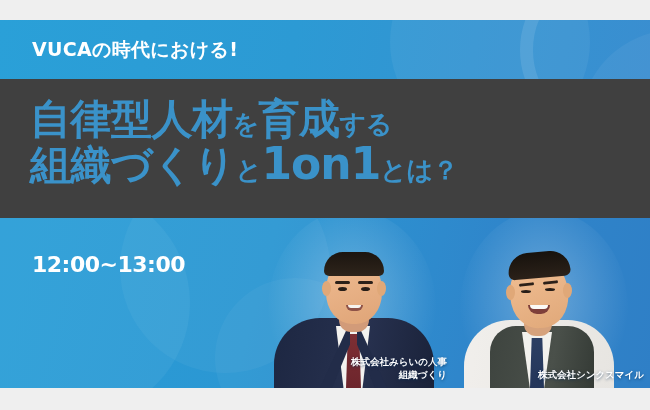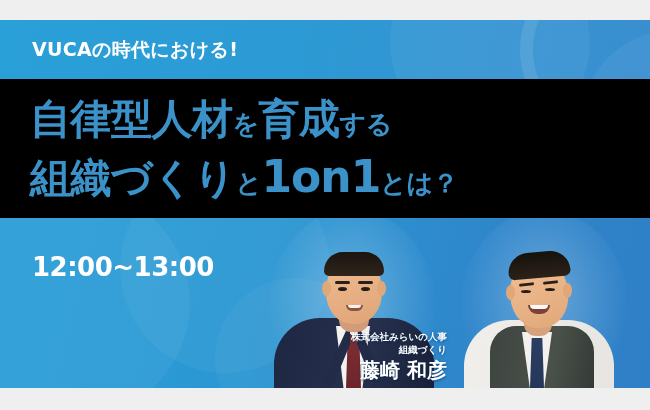--- a/index.html
+++ b/index.html
@@ -35,28 +35,28 @@
   }
   #kicker-text{
     position:absolute;left:32px;top:50%;transform:translateY(-50%);
     color:#ffffff;font-size:19px;font-weight:bold;letter-spacing:.3px;
     white-space:nowrap;
   }
 
   
   #title-block{
     position:absolute;left:0;top:59px;width:650px;height:139px;
-    background:#000000;
+    background:#404040;
   }
   .title-line{
     position:absolute;left:30px;white-space:nowrap;
     color:#3a92c9;font-weight:bold;line-height:1;
   }
   #title-line-1{top:20px;}
-  #title-line-2{top:76px;text-align:center;}
+  #title-line-2{top:63px;text-align:center;}
   .t-big{font-size:41px;letter-spacing:-.5px;}
   .t-small{font-size:26px;letter-spacing:-.5px;}
   .t-lat{font-size:44px;letter-spacing:-1px;}
 
   
   #bottom-panel{
     position:absolute;left:0;top:198px;width:650px;height:170px;
     background:linear-gradient(105deg,#2a9ed7 0%,#2b97d3 40%,#2f86cb 72%,#2f7fc6 100%);
     overflow:hidden;
   }
@@ -71,21 +71,21 @@
     color:#ffffff;font-size:38px;font-weight:bold;letter-spacing:-1px;line-height:1;
   }
   #day-badge{
     margin-left:4px;width:26px;height:26px;border-radius:50%;
     background:#ffffff;color:#2f8ecd;
     font-size:14px;font-weight:bold;
     display:flex;align-items:center;justify-content:center;
     align-self:flex-end;margin-bottom:2px;
   }
   #time-text{
-    margin-top:6px;color:#ffffff;font-size:26px;font-weight:bold;
+    margin-top:6px;color:#ffffff;font-size:22px;font-weight:bold;
     letter-spacing:-.5px;line-height:1;
   }
 
   
   .speaker{position:absolute;bottom:0;height:208px;}
   #speaker-1{left:250px;width:205px;}
   #speaker-2{left:450px;width:200px;}
 
   .photo{position:absolute;bottom:0;left:0;width:100%;height:100%;overflow:hidden;}
   .glow{
@@ -168,21 +168,20 @@
         <span class="p-brow" style="left:85px;bottom:104px;width:15px;height:3px;"></span>
         <span class="p-brow" style="left:108px;bottom:104px;width:15px;height:3px;"></span>
         <span class="p-eye" style="left:88px;bottom:97px;width:9px;height:4px;"></span>
         <span class="p-eye" style="left:111px;bottom:97px;width:9px;height:4px;"></span>
         <span class="p-mouth" style="left:96px;bottom:77px;width:17px;height:6px;"></span>
         <span class="p-teeth" style="left:98px;bottom:80px;width:13px;height:3px;"></span>
       </div>
       <div class="caption" id="caption-1">
         <div class="cap-company">株式会社みらいの人事</div>
         <div class="cap-role">組織づくり</div>
-        <div class="cap-name">藤崎 和彦</div>
       </div>
     </div>
 
     <div class="speaker" id="speaker-2">
       <div class="photo">
         <span class="glow" id="glow-2"></span>
 
         <span class="p-body" style="left:14px;width:150px;height:68px;background:linear-gradient(100deg,#f1efec,#e7e5e1);"></span>
         <span style="position:absolute;bottom:0;left:40px;width:104px;height:62px;border-radius:26px 26px 0 0;background:linear-gradient(100deg,#3e443f,#4a504a 60%,#343a35);"></span>
         <span style="position:absolute;bottom:0;left:72px;width:30px;height:56px;background:#f2f1ed;clip-path:polygon(0 0,100% 0,74% 100%,26% 100%);"></span>
@@ -195,16 +194,17 @@
         <span class="p-ear" style="left:113px;bottom:90px;width:9px;height:15px;background:#e0a878;"></span>
         <span class="p-hair" style="left:58px;bottom:110px;width:62px;height:26px;border-radius:32px 32px 10px 10px;background:linear-gradient(180deg,#17120d,#2b2119);transform:rotate(-5deg);"></span>
         <span class="p-brow" style="left:69px;bottom:102px;width:15px;height:3px;transform:rotate(-6deg);"></span>
         <span class="p-brow" style="left:93px;bottom:104px;width:15px;height:3px;transform:rotate(-6deg);"></span>
         <span class="p-eye" style="left:71px;bottom:95px;width:10px;height:3px;"></span>
         <span class="p-eye" style="left:95px;bottom:97px;width:10px;height:3px;"></span>
         <span class="p-mouth" style="left:78px;bottom:74px;width:22px;height:9px;background:#7e3f3a;"></span>
         <span class="p-teeth" style="left:80px;bottom:79px;width:18px;height:4px;background:#fbfaf7;"></span>
       </div>
       <div class="caption" id="caption-2">
+        <div class="cap-company">株式会社シンクスマイル</div>
       </div>
     </div>
   </div>
 </div>
 
 </body></html>

